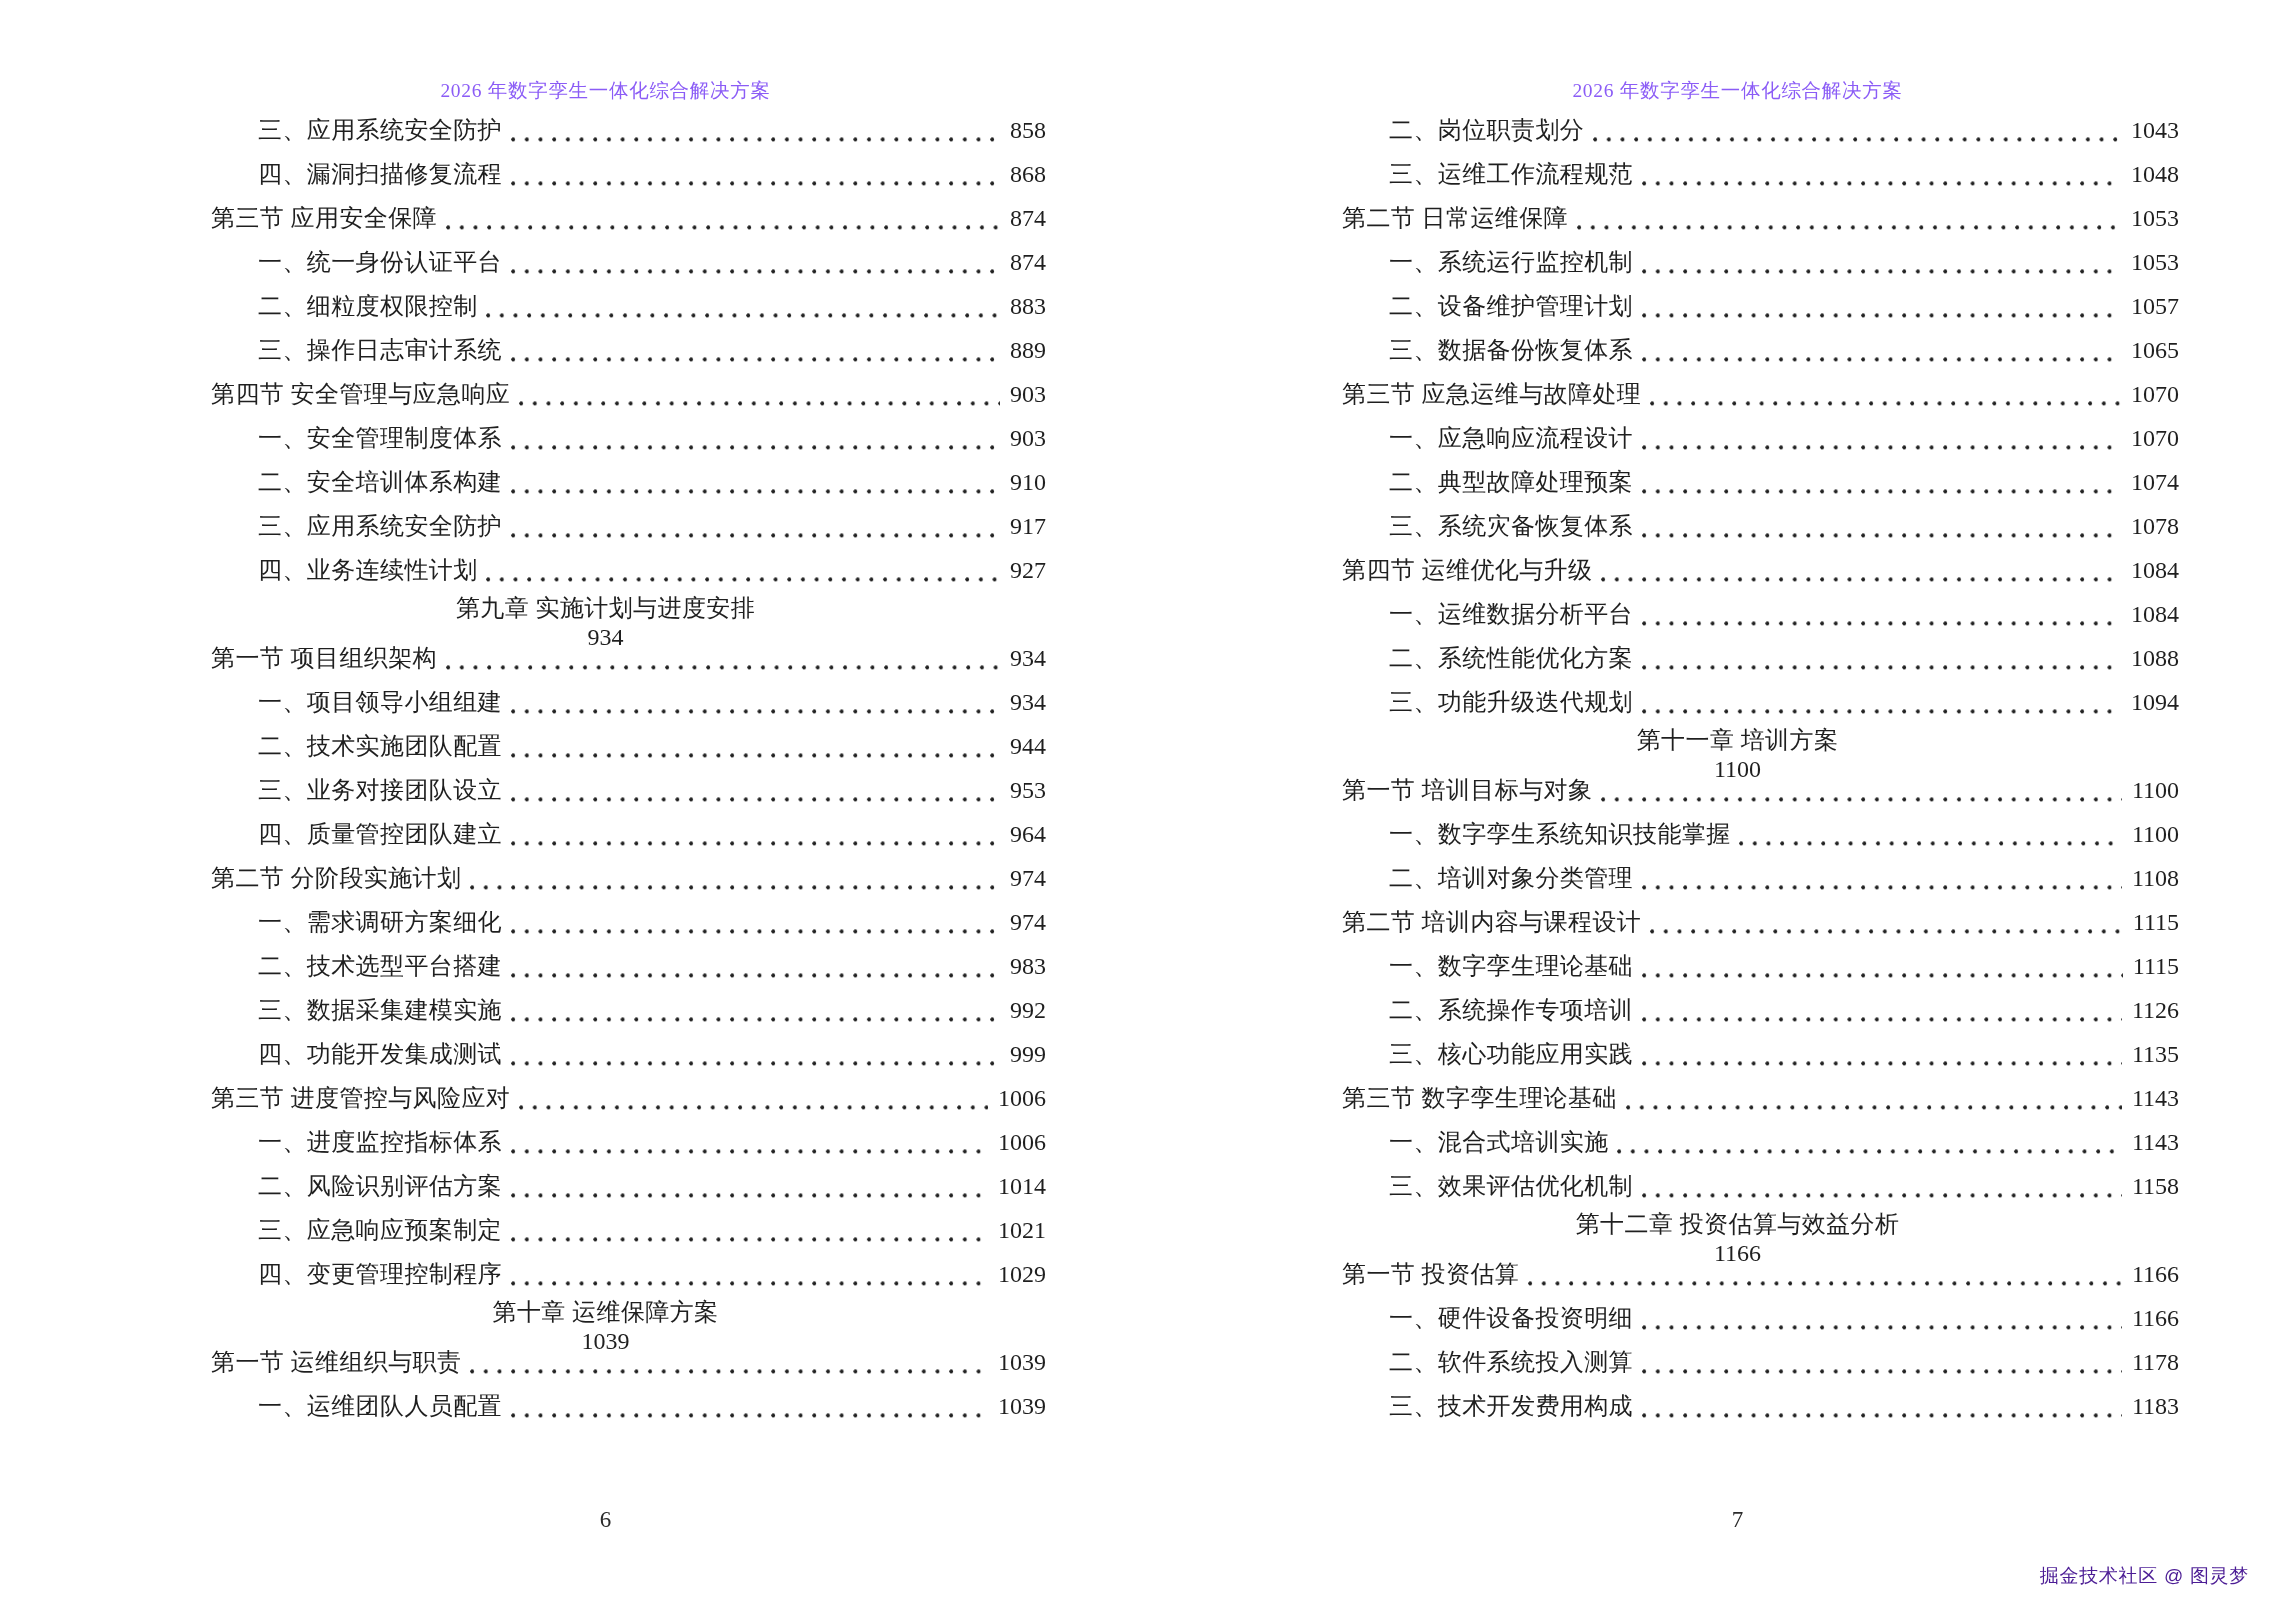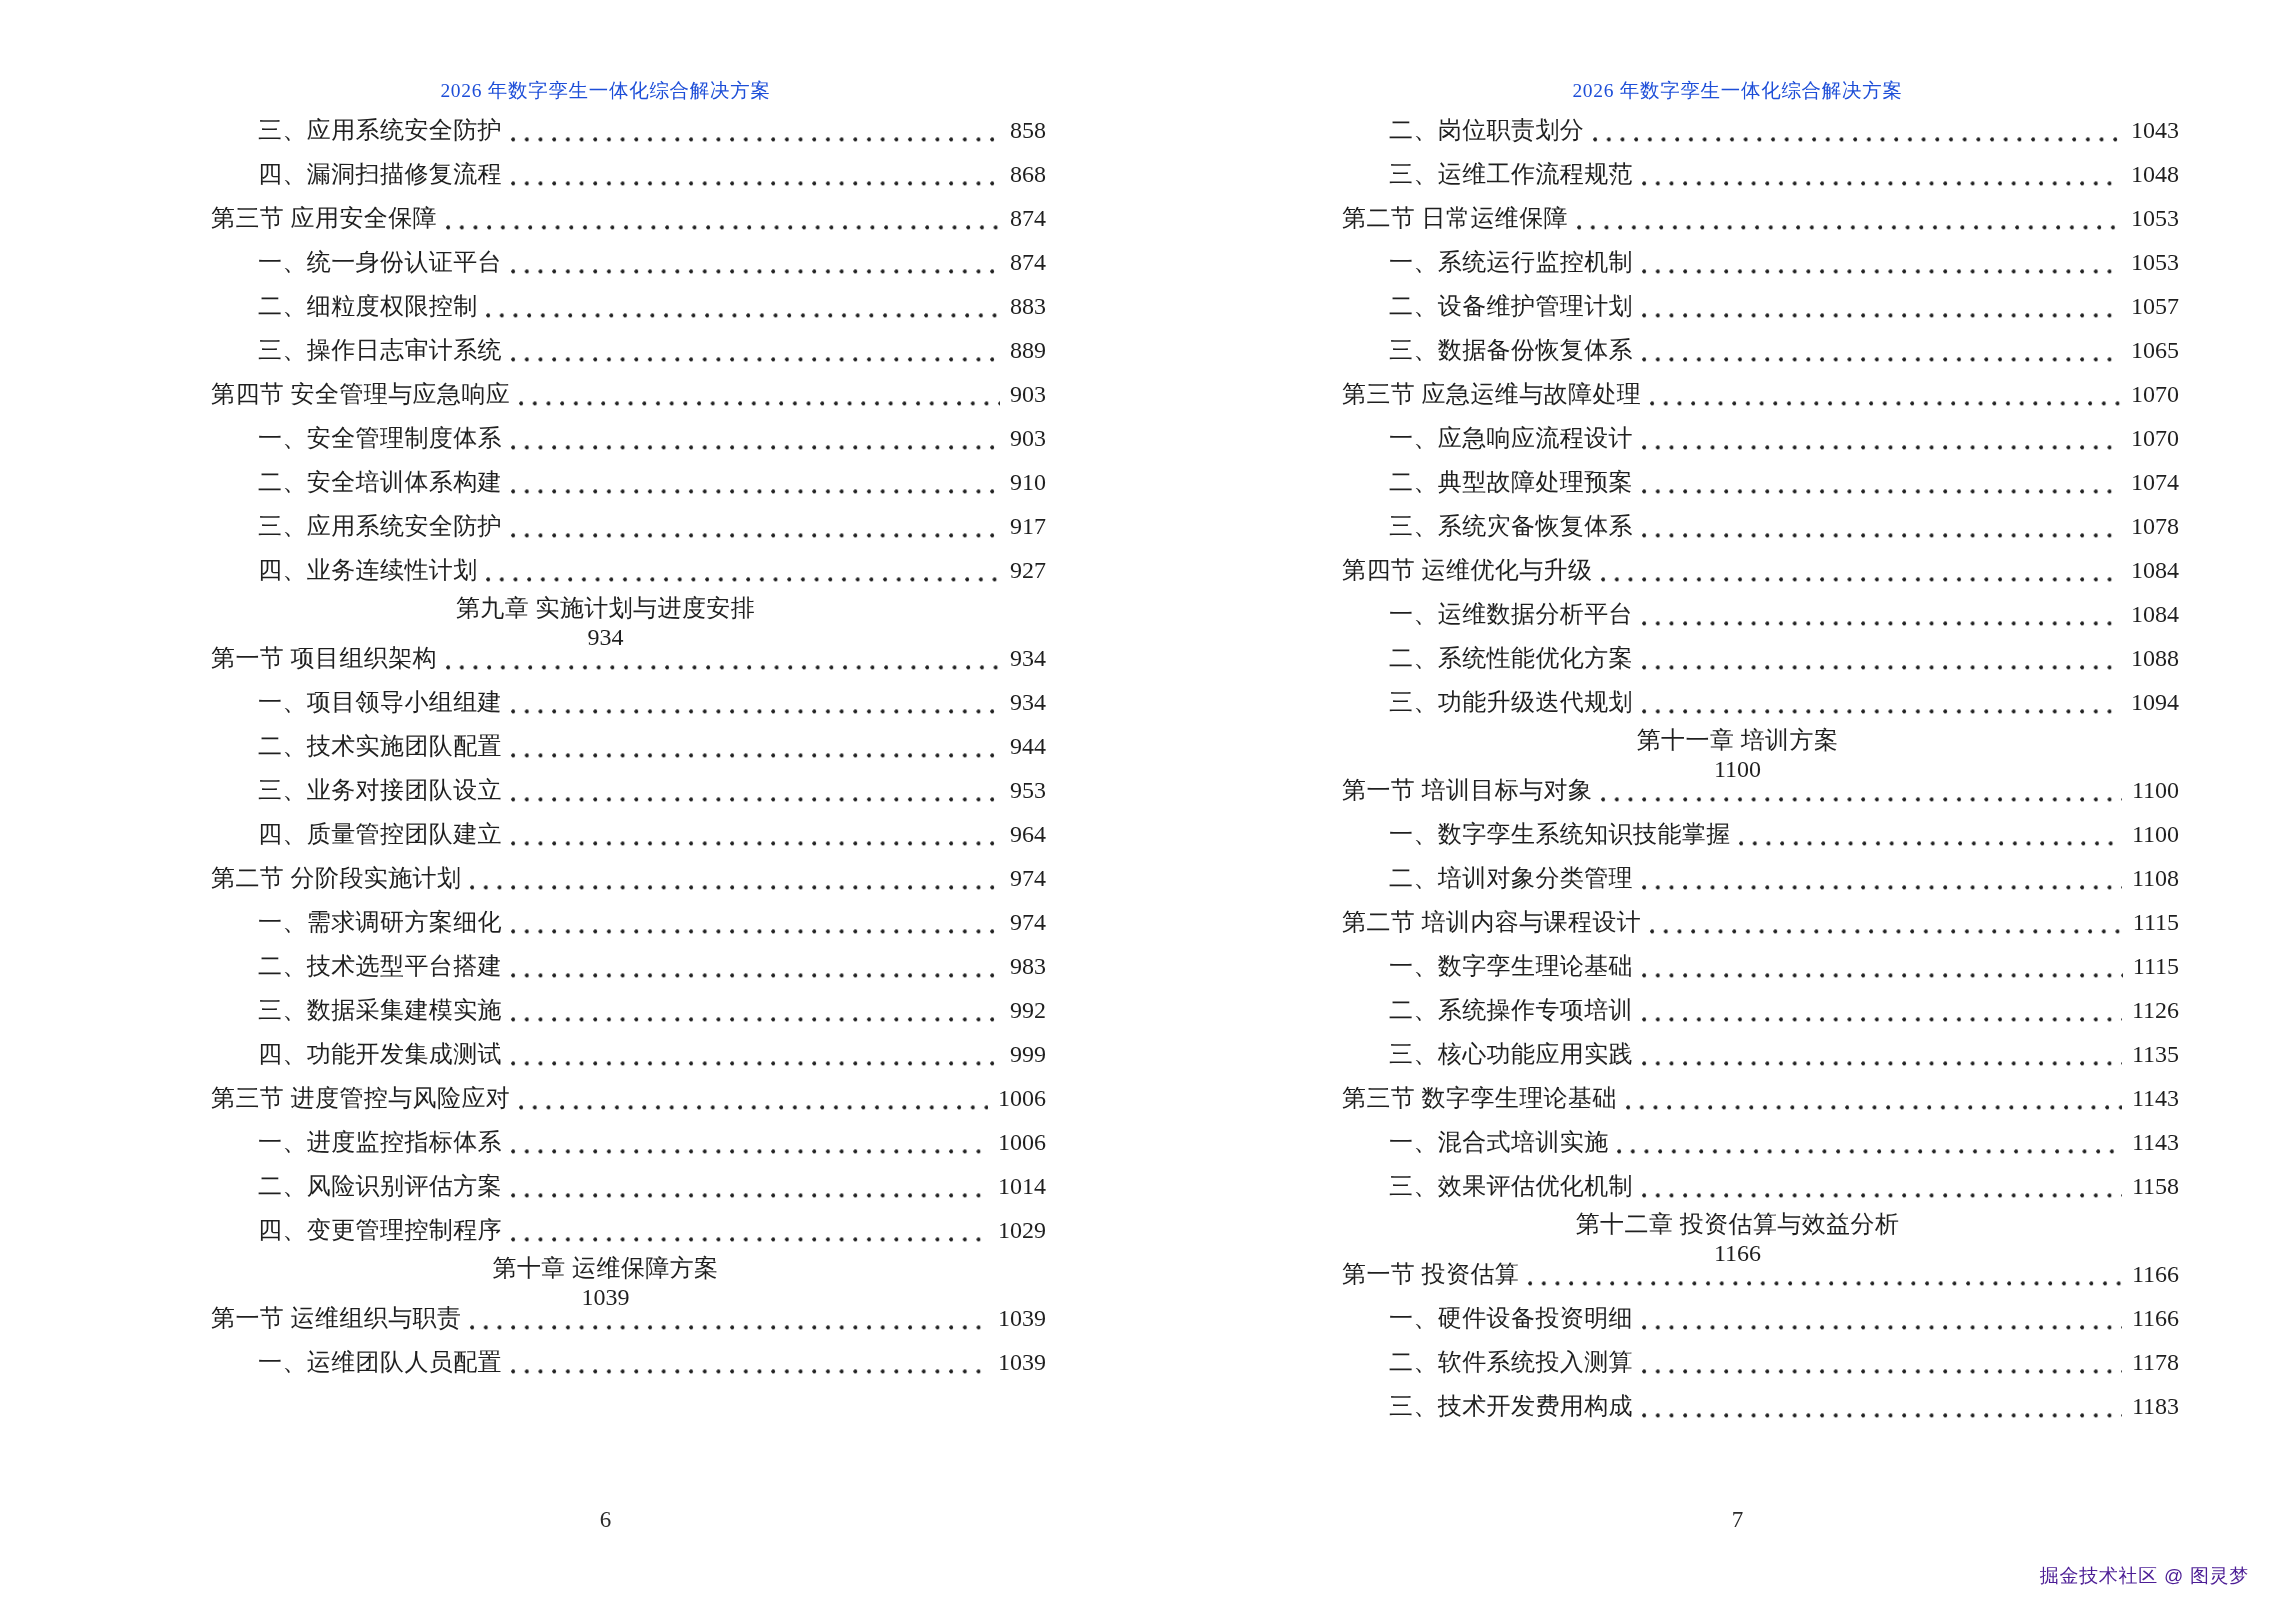--- a/index.html
+++ b/index.html
@@ -15,21 +15,21 @@
   .page { position: absolute; top: 0; height: 1623px; }
   #page-left  { left: 165px;  width: 881px; }
   #page-right { left: 1296px; width: 883px; }
 
   .page-header {
     position: absolute;
     top: 77px; left: 0; right: 0;
     text-align: center;
     font-size: 19.5px;
     letter-spacing: 0.7px;
-    color: #1d4ed8;
+    color: #8b5cf6;
     white-space: nowrap;
   }
 
   .toc-list { position: absolute; top: 108px; left: 0; right: 0; }
 
   .toc-row {
     display: flex;
     align-items: center;
     height: 44px;
     font-size: 24px;
@@ -199,20 +199,25 @@
         <span class="toc-title">一、进度监控指标体系</span>
         <span class="toc-leader"></span>
         <span class="toc-num">1006</span>
       </div>
       <div class="toc-row lvl-2">
         <span class="toc-title">二、风险识别评估方案</span>
         <span class="toc-leader"></span>
         <span class="toc-num">1014</span>
       </div>
       <div class="toc-row lvl-2">
+        <span class="toc-title">三、应急响应预案制定</span>
+        <span class="toc-leader"></span>
+        <span class="toc-num">1021</span>
+      </div>
+      <div class="toc-row lvl-2">
         <span class="toc-title">四、变更管理控制程序</span>
         <span class="toc-leader"></span>
         <span class="toc-num">1029</span>
       </div>
       <div class="toc-row lvl-0">
         <span class="toc-title">第十章 运维保障方案</span>
         <span class="toc-leader"></span>
         <span class="toc-num">1039</span>
       </div>
       <div class="toc-row lvl-1">

